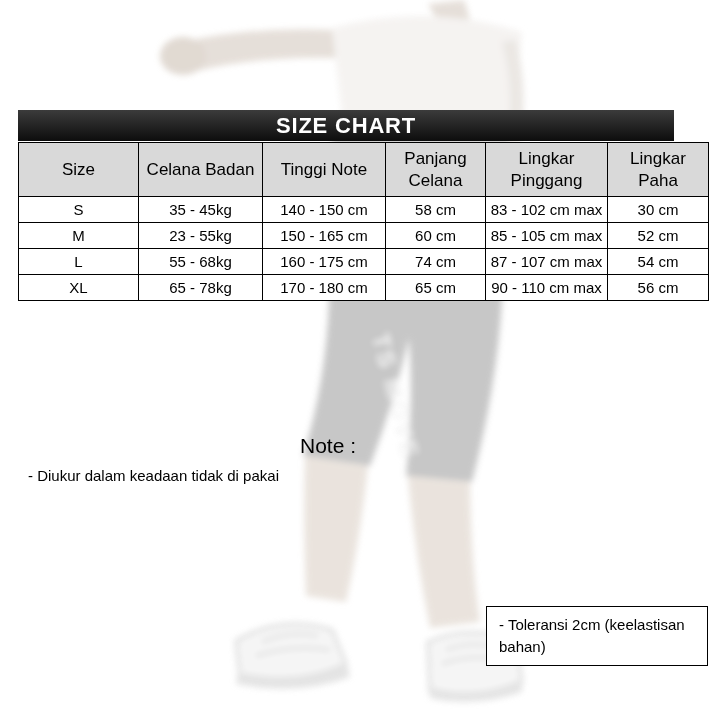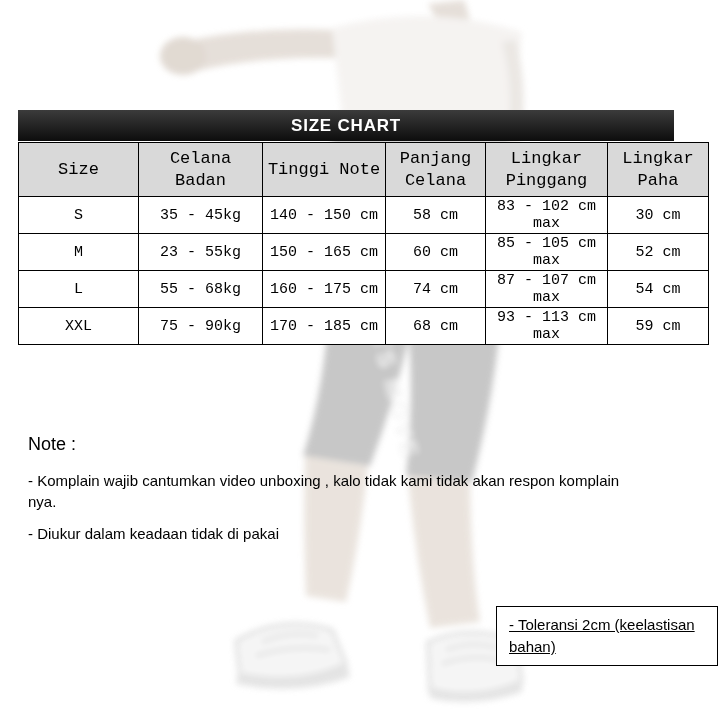--- a/index.html
+++ b/index.html
@@ -21,31 +21,30 @@
   }
   .content { position: absolute; inset: 0; z-index: 1; }
 
   .title-banner {
     position: absolute;
     left: 18px; top: 110px;
     width: 656px; height: 31px;
     background: linear-gradient(#3b3b3b, #0d0d0d);
     color: #ffffff;
     display: flex; align-items: center; justify-content: center;
-    font-size: 17px; font-weight: bold; letter-spacing: 0.8px;
+    font-size: 22px; font-weight: bold; letter-spacing: 0.8px;
   }
 
   table.size-table {
     position: absolute;
     left: 18px; top: 142px;
     width: 690px;
     border-collapse: collapse;
     background: #84cc16;
     table-layout: fixed;
-    font-family: Liberation Mono, monospace;
   }
   .size-table th {
     background: #d9d9d9;
     border: 1.6px solid #000;
     font-weight: normal;
     font-size: 17px;
     line-height: 1.25;
     height: 54px;
     padding: 2px 4px;
     text-align: center;
@@ -60,38 +59,38 @@
     vertical-align: middle;
   }
 
   .note {
     position: absolute;
     left: 28px; top: 434px;
     width: 600px;
     font-size: 15px;
   }
   .note-heading {
-    font-size: 18px;
-    margin-bottom: 16px;
+    font-size: 21px;
+    margin-bottom: 8px;
+    text-align: center;
   }
   .note-item {
     margin-bottom: 12px;
     line-height: 1.38;
   }
 
   .tolerance-box {
     position: absolute;
-    left: 496px; top: 606px;
+    left: 486px; top: 606px;
     width: 222px; min-height: 56px;
     border: 1.6px solid #000;
     background: #ffffff;
     padding: 7px 12px;
     font-size: 15px;
     line-height: 1.45;
-    text-decoration: underline;
   }
 </style>
 </head>
 <body>
 
 <div class="canvas">
 
   <svg class="bg-photo" width="726" height="726" viewBox="0 0 726 726" aria-hidden="true">
     <defs>
       <filter id="soft" x="-20%" y="-20%" width="140%" height="140%">
@@ -183,33 +182,32 @@
         </tr>
         <tr>
           <td>L</td>
           <td>55 - 68kg</td>
           <td>160 - 175 cm</td>
           <td>74 cm</td>
           <td>87 - 107 cm max</td>
           <td>54 cm</td>
         </tr>
         <tr>
-          <td>XXL</td>
-          <td>75 - 90kg</td>
-          <td>170 - 185 cm</td>
-          <td>68 cm</td>
-          <td>93 - 113 cm max</td>
-          <td>59 cm</td>
+          <td>XL</td>
+          <td>65 - 78kg</td>
+          <td>170 - 180 cm</td>
+          <td>65 cm</td>
+          <td>90 - 110 cm max</td>
+          <td>56 cm</td>
         </tr>
       </tbody>
     </table>
 
     <div class="note">
       <div class="note-heading">Note :</div>
-      <div class="note-item">- Komplain wajib cantumkan video unboxing , kalo tidak kami tidak akan respon komplain nya.</div>
       <div class="note-item">- Diukur dalam keadaan tidak di pakai</div>
     </div>
 
     <div class="tolerance-box">
       <span>- Toleransi 2cm (keelastisan bahan)</span>
     </div>
 
   </div>
 </div>
 

